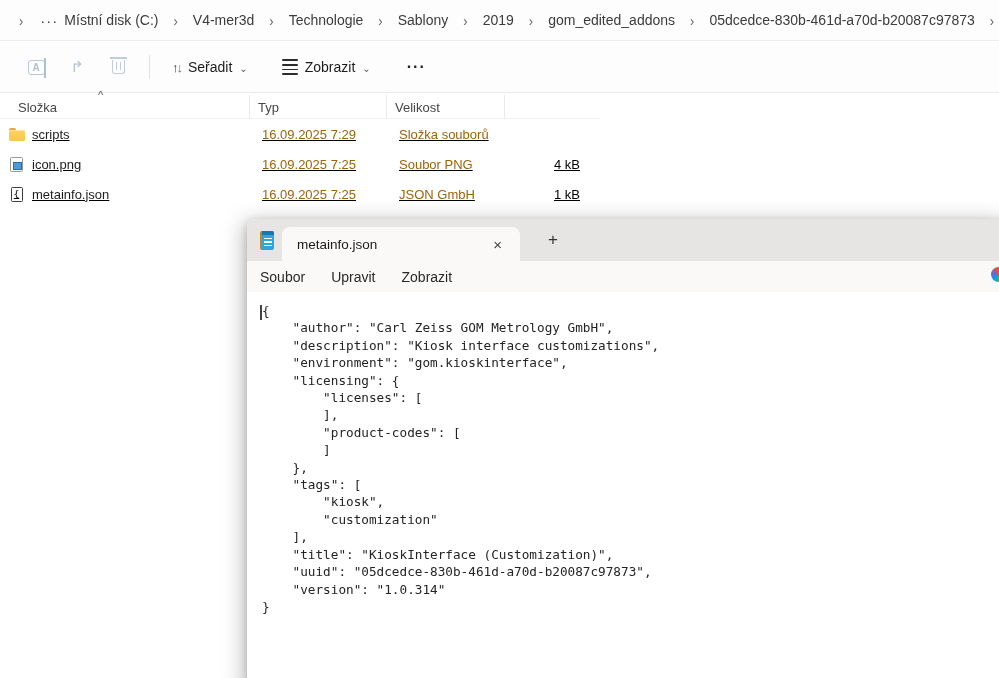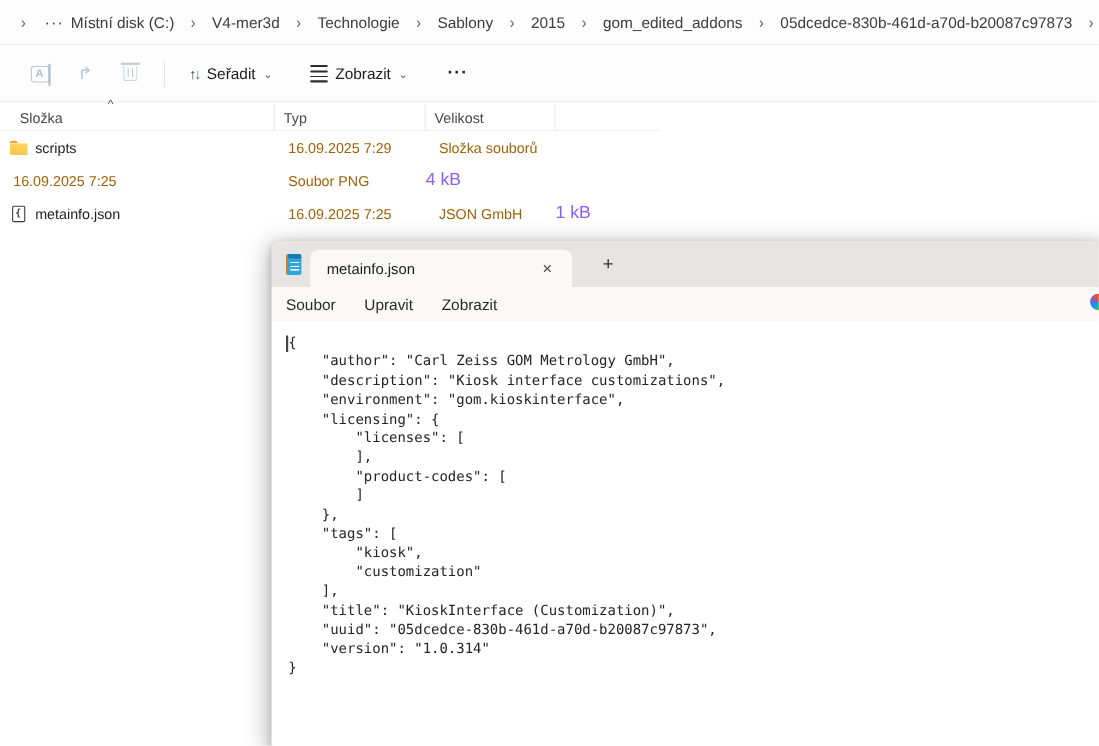--- a/index.html
+++ b/index.html
@@ -39,25 +39,25 @@
 
   
   .filelist { position:absolute; left:0; top:95px; width:600px; }
   .lrow { display:grid; grid-template-columns:250px 137px 118px 75px; align-items:center; }
   .lhead { height:24px; border-bottom:1px solid #f1f1f1; position:relative; }
   .lhead .hc { position:relative; height:24px; display:flex; align-items:center;
                font-size:13px; color:#474747; border-right:1px solid #e9e9e9;
                padding-left:8px; cursor:pointer; }
   .lhead .hc1 { padding-left:18px; }
   .sortmark { position:absolute; left:98px; top:-6px; font-size:11px; color:#555; }
-  .frow { height:30px; cursor:default; }
+  .frow { height:30px; cursor:default;text-decoration:underline; }
   .fc-name { display:flex; align-items:center; gap:7px; padding-left:8px;
              font-size:13px; color:#1d1d1d; overflow:hidden; white-space:nowrap; }
   .fc-date, .fc-type { font-size:13px; color:#a16207; padding-left:12px; white-space:nowrap; }
-  .fc-size { font-size:16px; color:#8b5cf6; text-align:left; padding-right:0px; white-space:nowrap; }
+  .fc-size { font-size:13px; color:#000000; text-align:right; padding-right:0px; white-space:nowrap; }
   .ficon { width:17px; height:17px; flex:0 0 auto; display:inline-flex;
            align-items:center; justify-content:center; }
 
   
   .notepad { position:absolute; left:247px; top:219px; width:760px; height:470px;
              background:#ffffff; border-radius:8px 0 0 0;
              box-shadow:-3px 3px 22px rgba(0,0,0,.28), -1px 1px 6px rgba(0,0,0,.12); }
   .np-tabbar { position:relative; height:42px; background:#e7e5e4; border-radius:8px 0 0 0; }
   .np-appicon { position:absolute; left:13px; top:12px; width:14px; height:19px;
                 background:#2ba7de; border-radius:2px; border-left:2px solid #c77f35;
@@ -129,21 +129,21 @@
       <span class="bc-chev">›</span>
       <button class="bc-more">···</button>
       <button class="crumb">Místní disk (C:)</button>
       <span class="bc-chev">›</span>
       <button class="crumb">V4-mer3d</button>
       <span class="bc-chev">›</span>
       <button class="crumb">Technologie</button>
       <span class="bc-chev">›</span>
       <button class="crumb">Sablony</button>
       <span class="bc-chev">›</span>
-      <button class="crumb">2015</button>
+      <button class="crumb">2019</button>
       <span class="bc-chev">›</span>
       <button class="crumb">gom_edited_addons</button>
       <span class="bc-chev">›</span>
       <button class="crumb">05dcedce-830b-461d-a70d-b20087c97873</button>
       <span class="bc-chev">›</span>
     </div>
 
     <div class="toolbar">
       <button class="tool-icon-btn">
         <span class="ic-rename">A</span>
@@ -193,20 +193,26 @@
               <span class="icon-folder"></span>
             </span>
           <span>scripts</span>
         </div>
         <div class="fc-date">16.09.2025 7:29</div>
         <div class="fc-type">Složka souborů</div>
         <div class="fc-size"></div>
       </div>
 
       <div class="lrow frow">
+        <div class="fc-name">
+          <span class="ficon">
+              <span class="icon-image"></span>
+            </span>
+          <span>icon.png</span>
+        </div>
         <div class="fc-date">16.09.2025 7:25</div>
         <div class="fc-type">Soubor PNG</div>
         <div class="fc-size">4 kB</div>
       </div>
 
       <div class="lrow frow">
         <div class="fc-name">
           <span class="ficon">
               <span class="icon-json">{</span>
             </span>

